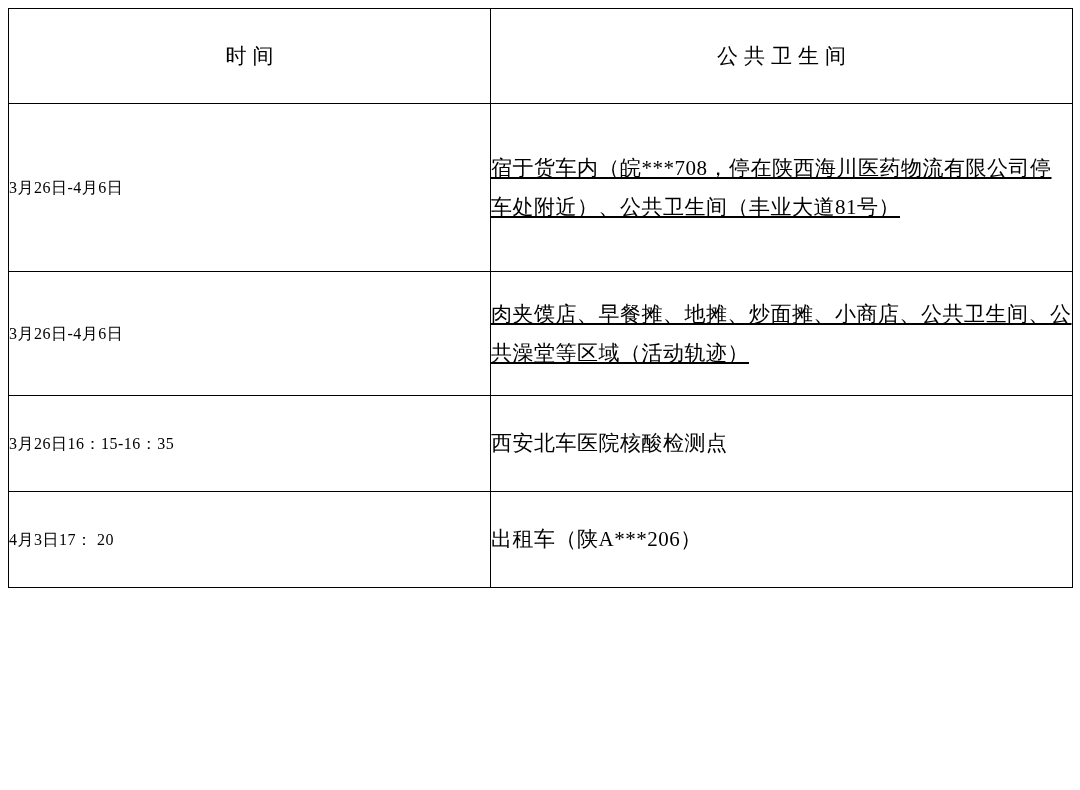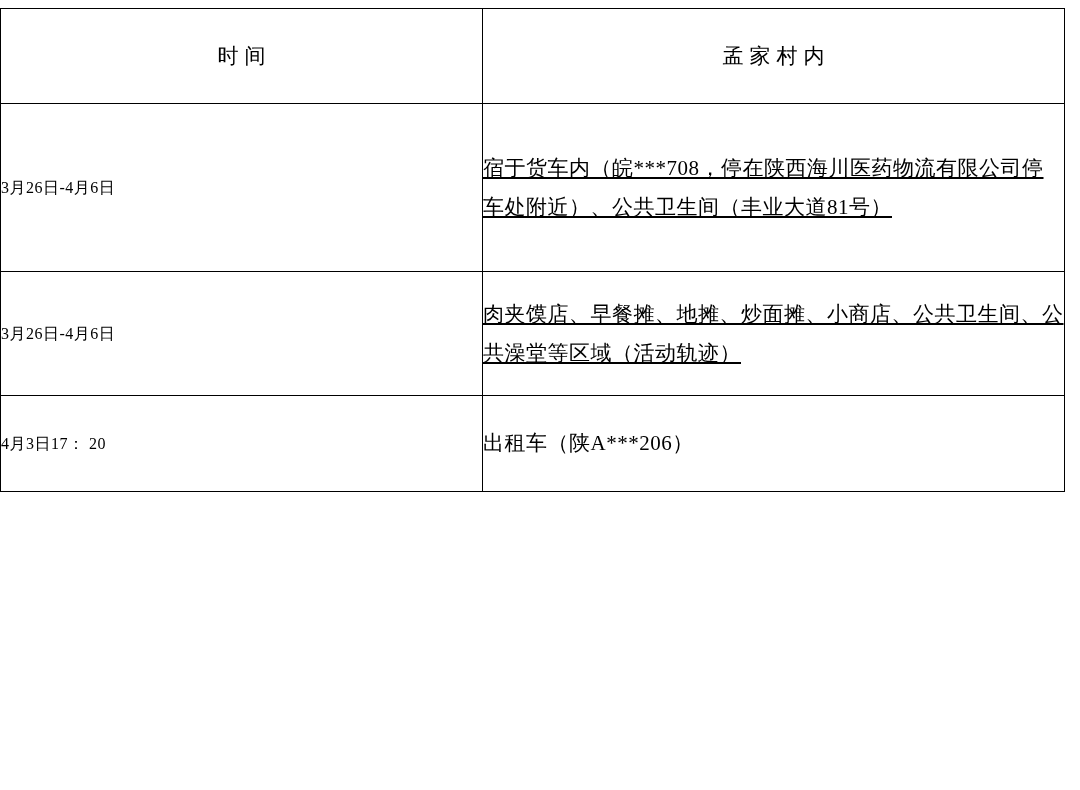--- a/index.html
+++ b/index.html
@@ -12,21 +12,21 @@
     height: 790px;
     font-family: "Liberation Serif", "DejaVu Serif", serif;
     color: #000000;
     overflow: hidden;
   }
   .page {
     width: 1080px;
     height: 790px;
     position: relative;
     box-sizing: border-box;
-    padding: 8px 8px 0 0;
+    padding: 8px 8px 0 8px;
   }
   table.trace-table {
     width: 1064px;
     border-collapse: collapse;
     table-layout: fixed;
     margin: 0;
   }
   table.trace-table col.col-time { width: 482px; }
   table.trace-table col.col-track { width: 582px; }
 
@@ -69,31 +69,35 @@
 
 <div class="page">
   <table class="trace-table">
     <colgroup>
       <col class="col-time">
       <col class="col-track">
     </colgroup>
     <thead>
       <tr>
         <th class="head-cell">时间</th>
-        <th class="head-cell">孟家村内</th>
+        <th class="head-cell">公共卫生间</th>
       </tr>
     </thead>
     <tbody>
       <tr class="r0 row-tall">
         <td class="time-cell">3月26日-4月6日</td>
         <td class="track-cell">宿于货车内（皖***708，停在陕西海川医药物流有限公司停车处附近）、公共卫生间（丰业大道81号）</td>
       </tr>
       <tr class="r1 row-tall">
         <td class="time-cell">3月26日-4月6日</td>
         <td class="track-cell">肉夹馍店、早餐摊、地摊、炒面摊、小商店、公共卫生间、公共澡堂等区域（活动轨迹）</td>
       </tr>
+      <tr class="r2">
+        <td class="time-cell">3月26日16：15-16：35</td>
+        <td class="track-cell">西安北车医院核酸检测点</td>
+      </tr>
       <tr class="r5">
         <td class="time-cell">4月3日17： 20</td>
         <td class="track-cell">出租车（陕A***206）</td>
       </tr>
     </tbody>
   </table>
 </div>
 
 </body></html>

